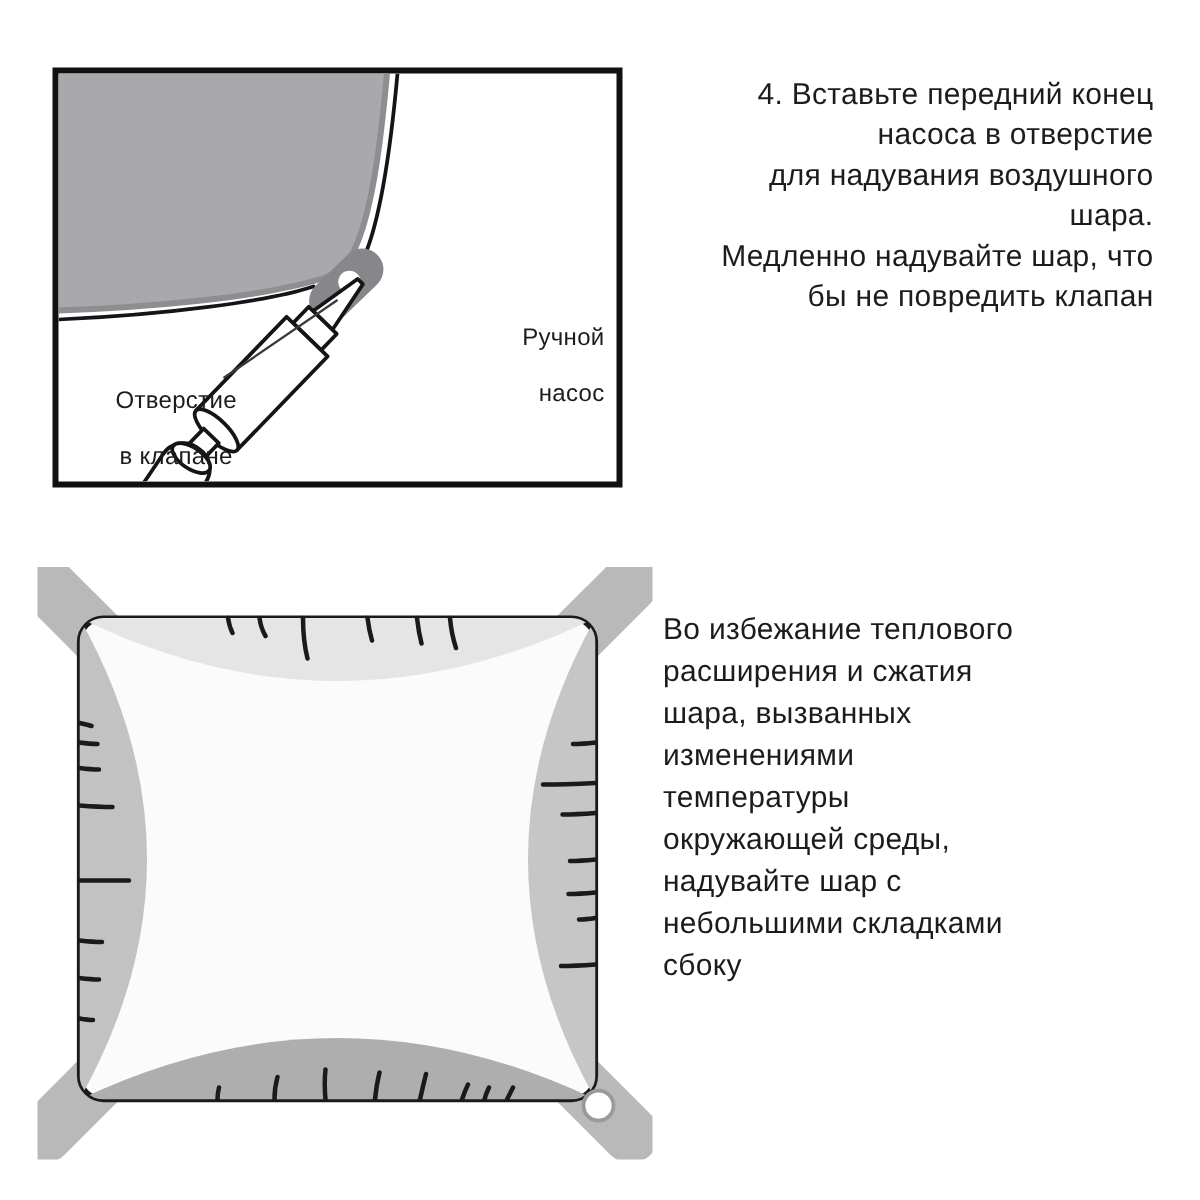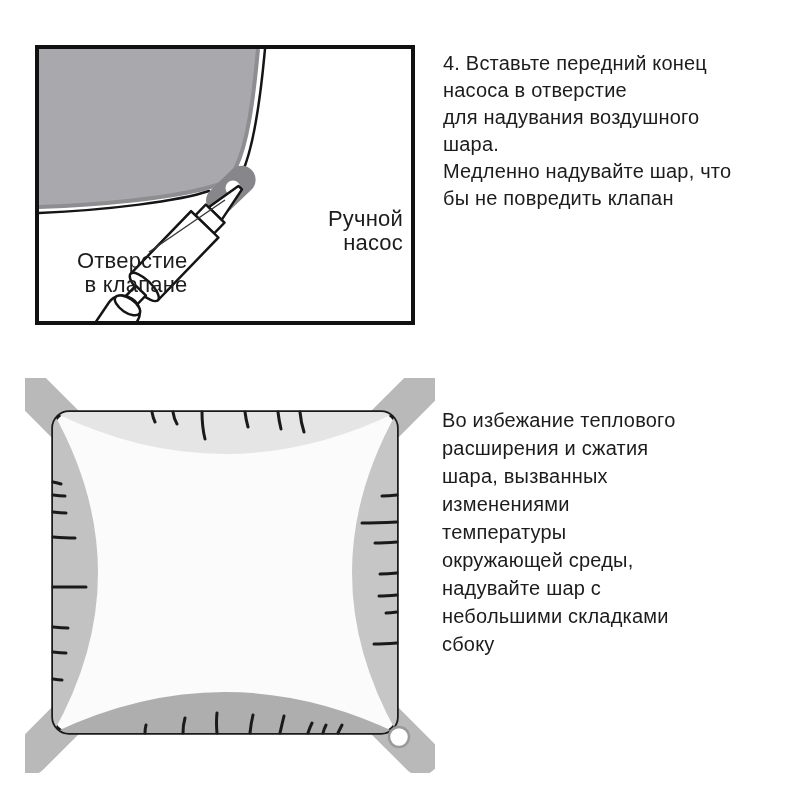--- a/index.html
+++ b/index.html
@@ -19,36 +19,36 @@
     top: 45px;
     width: 380px;
     height: 280px;
     border: 4px solid #111111;
     overflow: hidden;
     background: #ffffff;
   }
   .frame svg { display: block; }
   .diagram-label {
     position: absolute;
-    font-size: 22px;
-    line-height: 24px;
+    font-size: 16px;
+    line-height: 37px;
     white-space: pre-line;
     letter-spacing: 0.2px;
     color: #1c1c1e;
   }
-  .label-hole { left: 38px; top: 200px; text-align: right; }
+  .label-hole { left: 38px; top: 200px; text-align: center; }
   .label-pump { right: 8px; top: 158px; text-align: right; }
   .text-block {
     position: absolute;
     white-space: pre-line;
     font-size: 20px;
     letter-spacing: 0.2px;
     color: #1c1c1e;
   }
-  .step4 { left: 443px; top: 50px; width: 345px; line-height: 27px; }
+  .step4 { left: 424px; top: 50px; width: 345px; line-height: 27px; text-align: right; }
   .thermal { left: 442px; top: 406px; width: 330px; line-height: 28px; }
   .pillow {
     position: absolute;
     left: 25px;
     top: 378px;
     width: 410px;
     height: 395px;
   }
 </style>
 </head>

